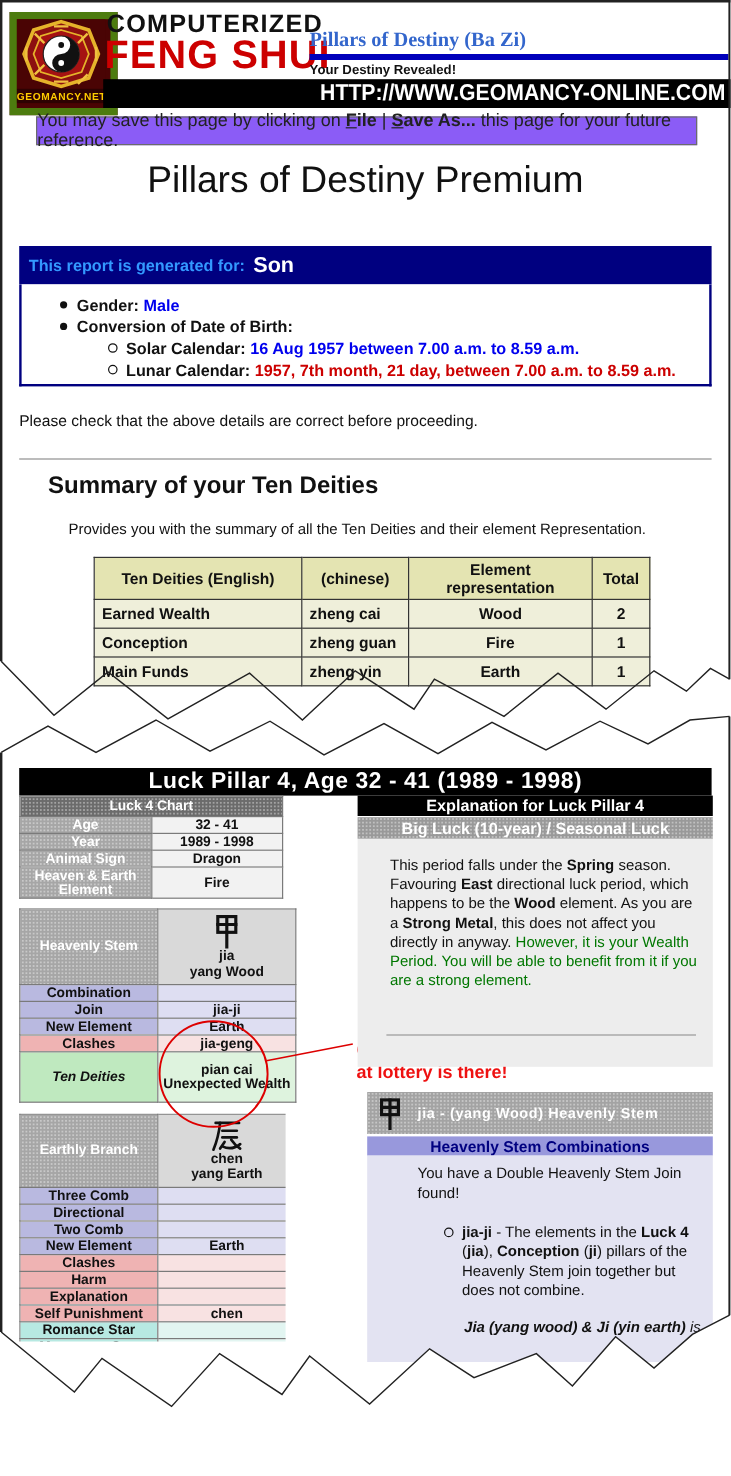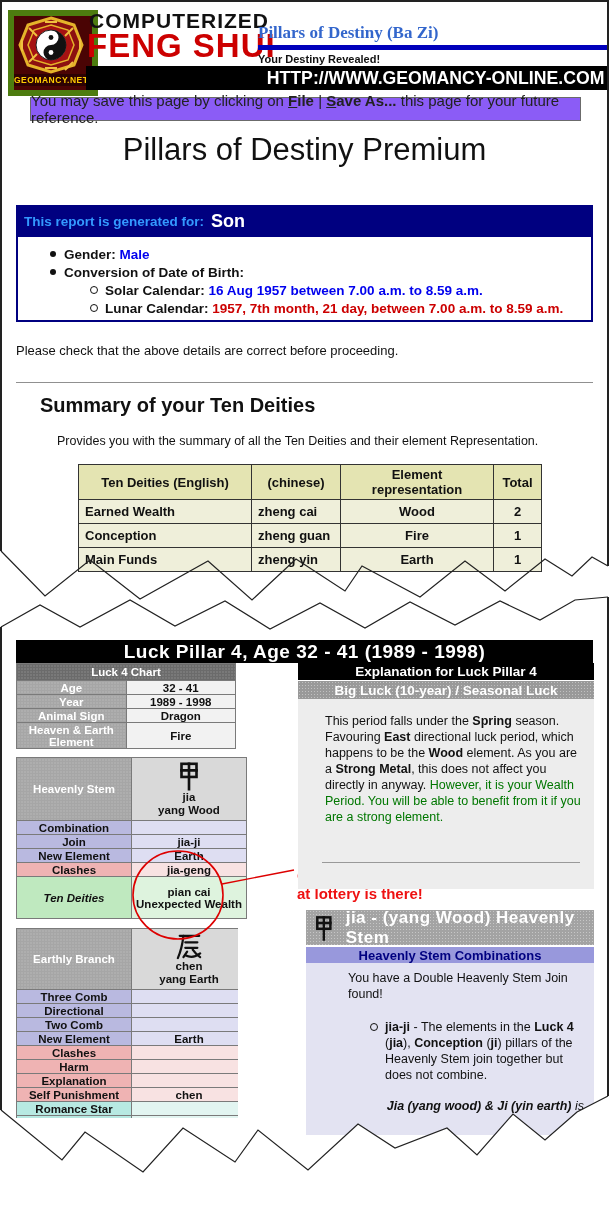--- a/index.html
+++ b/index.html
@@ -74,21 +74,21 @@
   .exp-panel{left:298px;top:699px;width:296px;height:190px;background:#ededed;}
   .exp-text{position:absolute;left:27px;top:14px;width:262px;font-size:12.5px;line-height:16px;color:#111;}
   .gr{color:#007700;font-weight:normal;}
   .exp-hr{position:absolute;left:24px;top:163px;width:258px;height:1px;background:#999;}
 
   .annot{left:297px;top:867px;font-size:15px;font-weight:bold;color:#ee1111;line-height:18px;}
 
   .stem-bar{left:306px;top:910px;width:288px;height:35px;background-color:#a3a3a3;display:flex;
       align-items:center;}
   .stem-bar .char{margin-left:8px;}
-  .stem-bar .t{color:#fff;font-size:17px;font-weight:bold;margin-left:12px;letter-spacing:.5px;}
+  .stem-bar .t{color:#fff;font-size:12px;font-weight:bold;margin-left:12px;letter-spacing:.5px;}
   .combo-bar{left:306px;top:947px;width:288px;height:16px;background:#9898dc;color:#000080;display:flex;
       align-items:center;justify-content:center;font-size:13px;font-weight:bold;}
   .stem-panel{left:306px;top:963px;width:288px;height:172px;background:#e3e3f2;overflow:hidden;}
   .stem-intro{position:absolute;left:42px;top:7px;width:235px;font-size:12.5px;line-height:16px;color:#111;}
   .stem-bullet{position:absolute;left:64px;top:56px;width:215px;font-size:12.5px;line-height:16px;color:#111;}
   .stem-bullet .circ{position:absolute;left:0;top:4px;}
   .stem-bullet .txt{display:block;margin-left:15px;width:196px;}
   .stem-footer{position:absolute;left:0;top:136px;width:278px;text-align:right;font-size:12.5px;
       font-style:italic;color:#111;}
 

